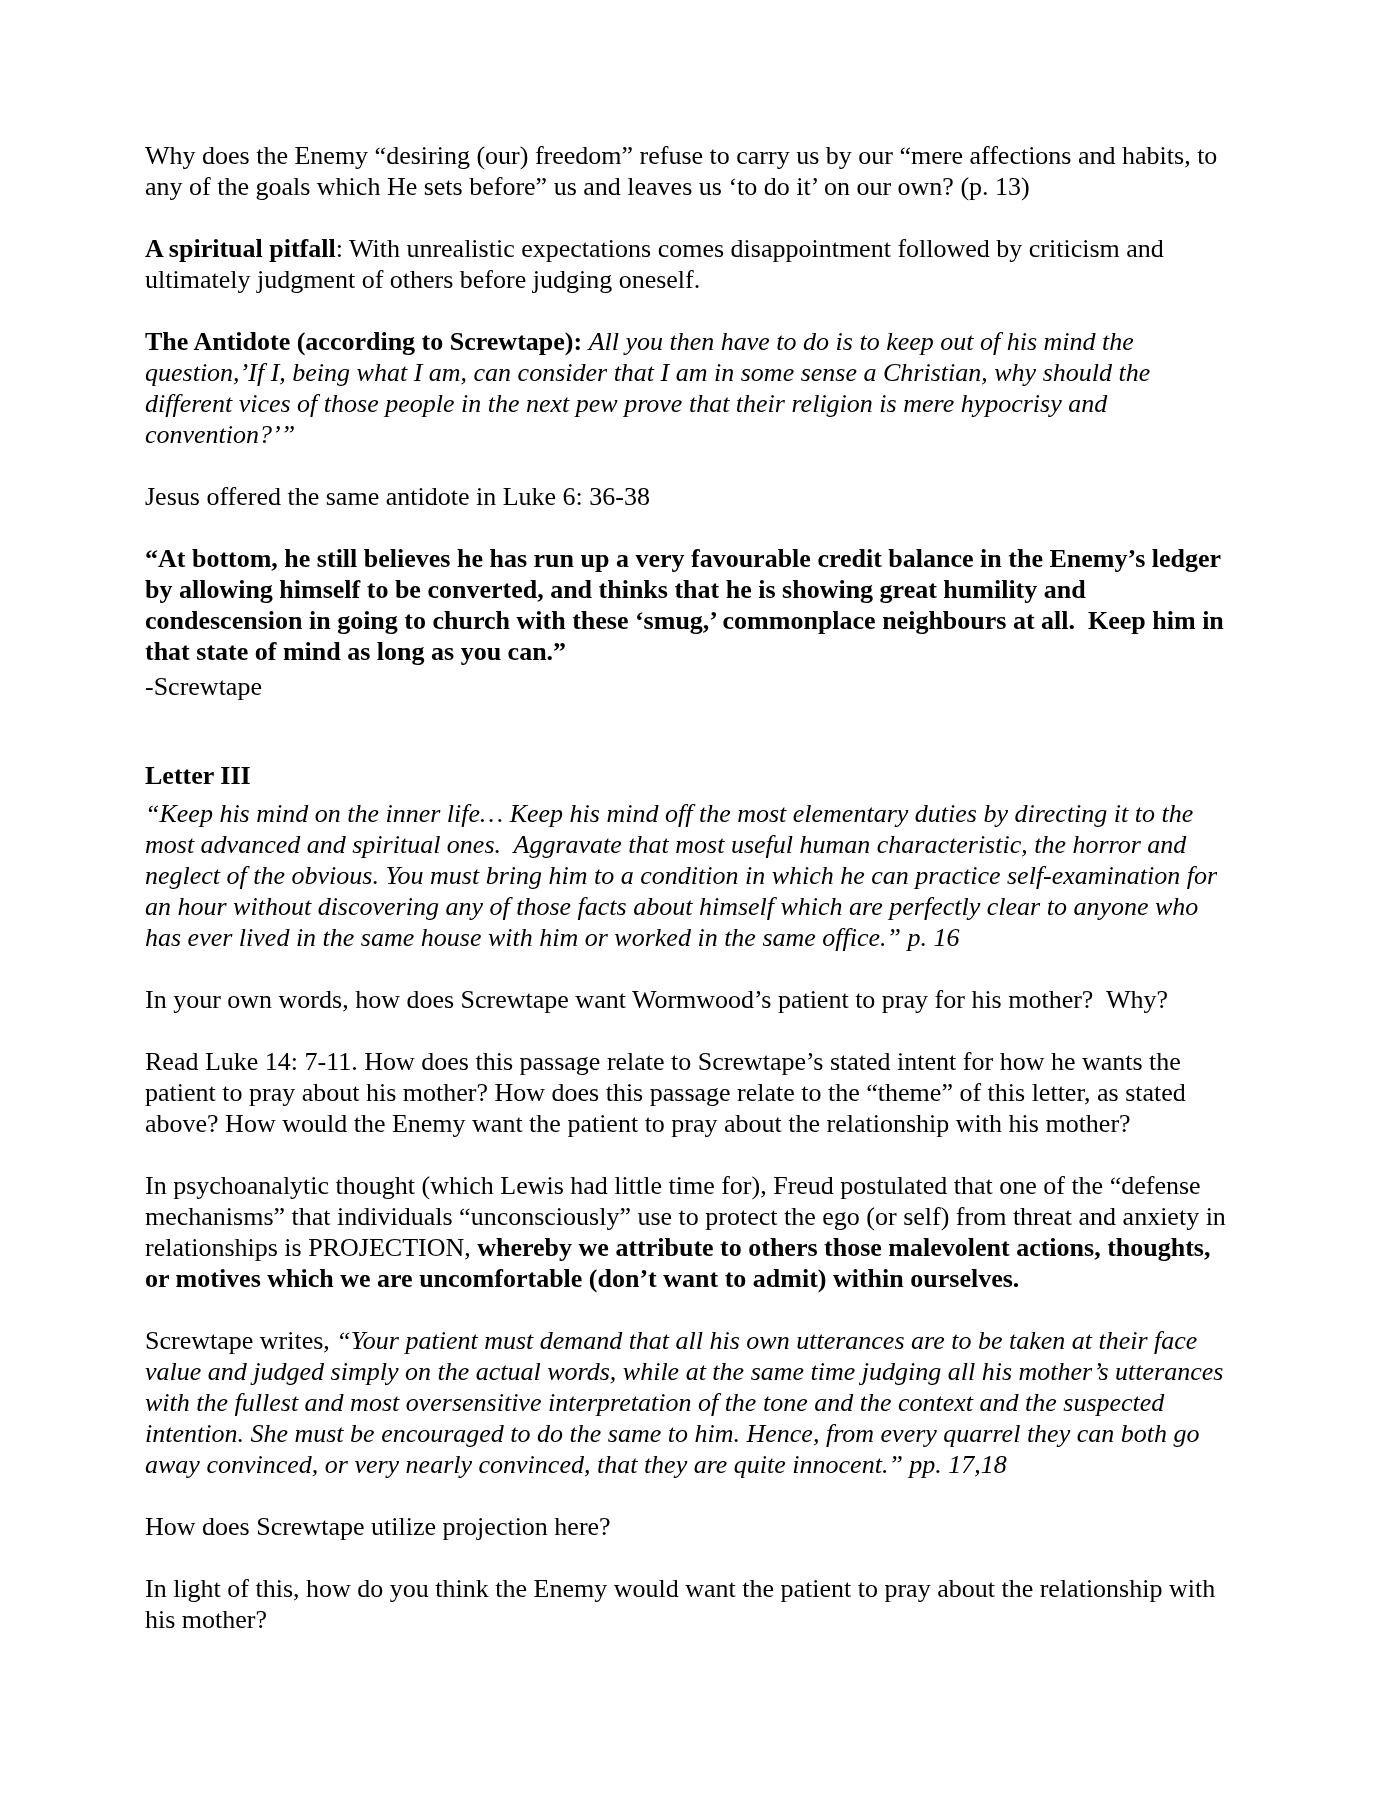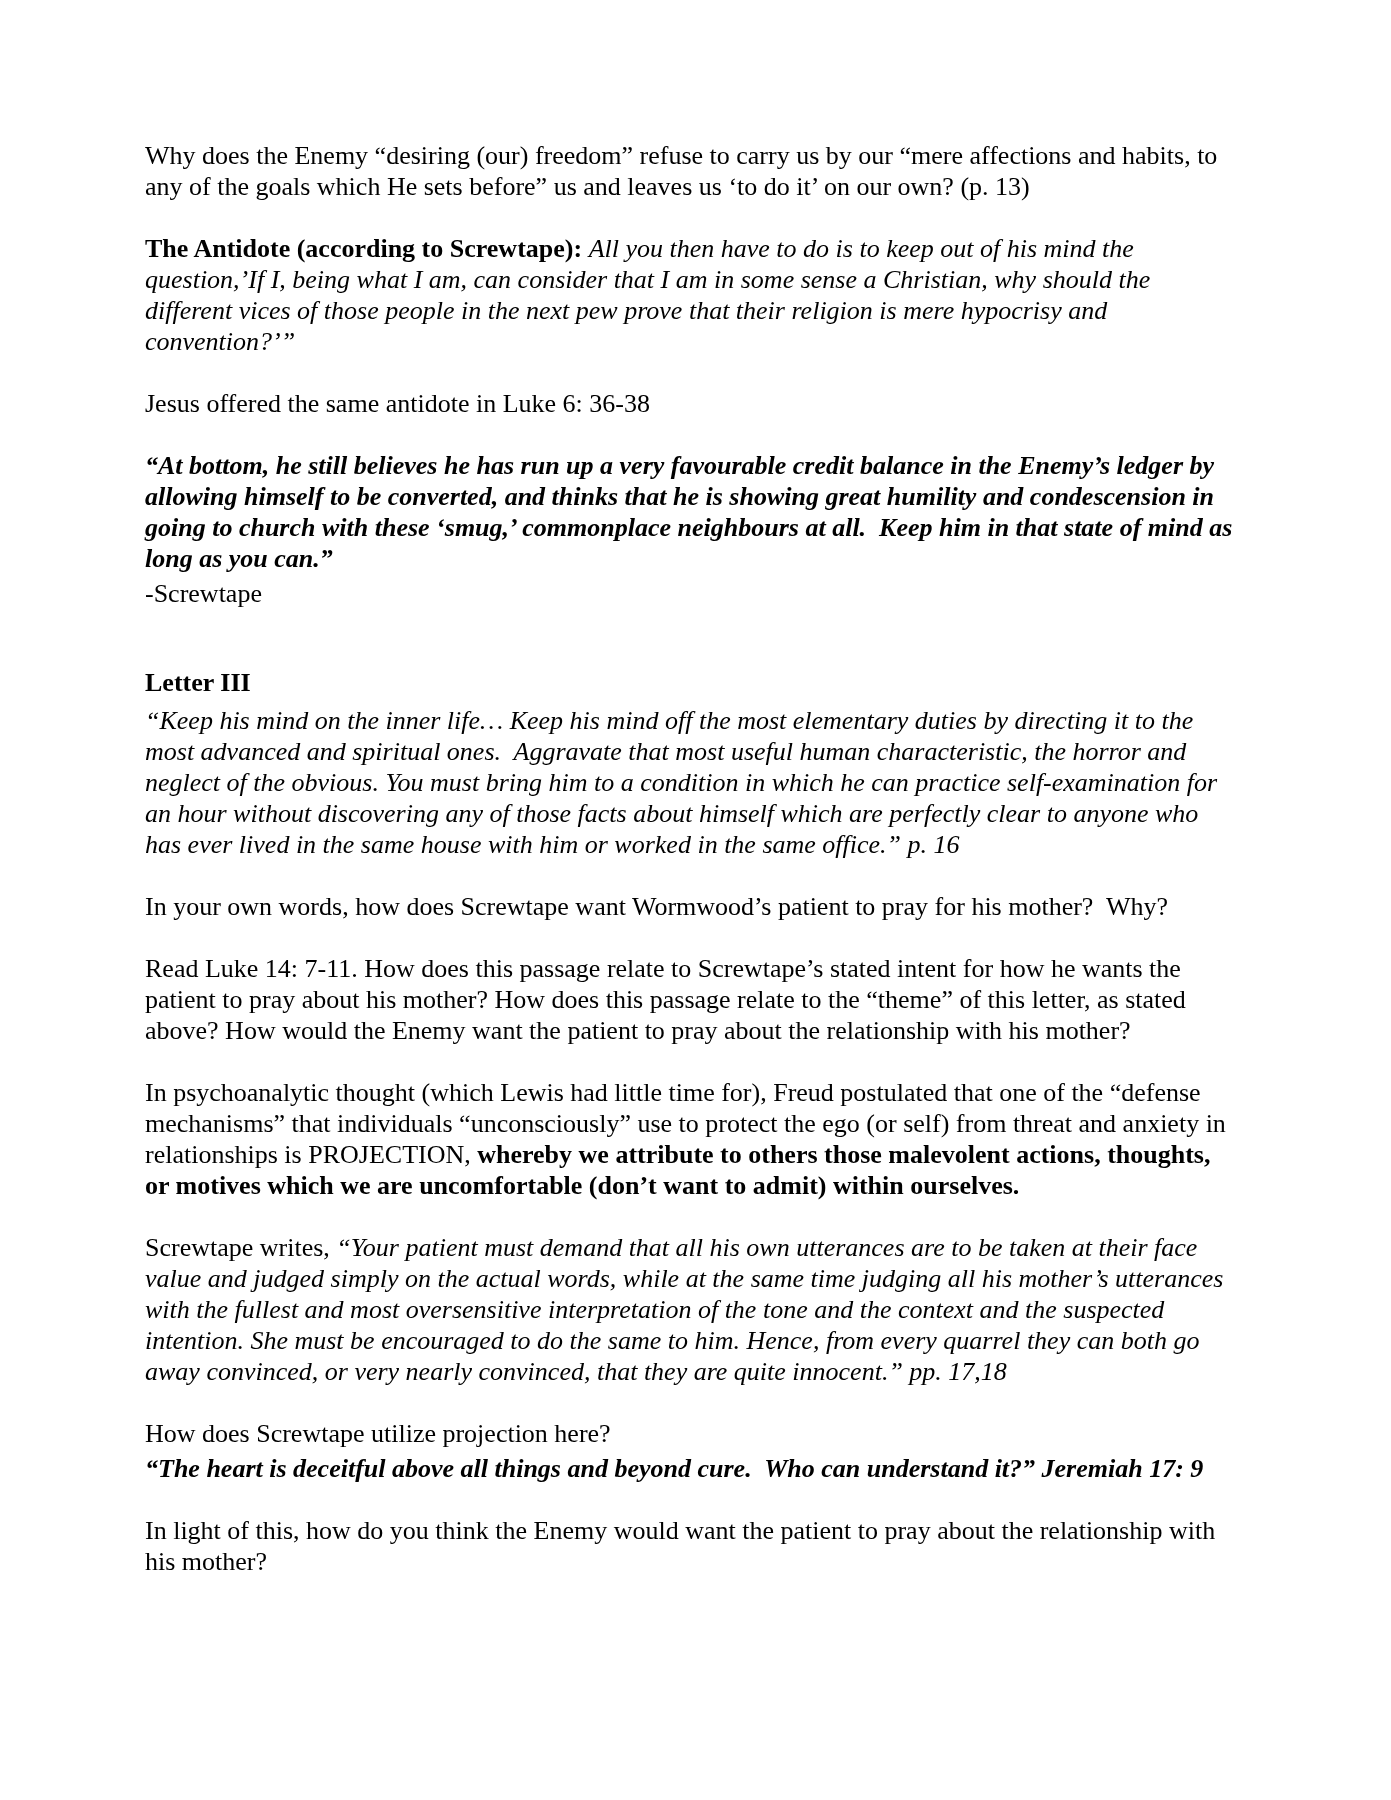--- a/index.html
+++ b/index.html
@@ -30,33 +30,33 @@
   .block:first-child { margin-top: 0; }
   .heading {
     font-size: 26px;
     line-height: 36px;
     font-weight: bold;
   }
   .run { white-space: pre-wrap; }
   .run.normal      { font-weight: normal; font-style: normal; }
   .run.bold        { font-weight: bold; }
   .run.italic      { font-style: italic; }
-  .run.bold-italic { font-weight: bold; font-style: italic; }
+  .run.bold-italic { font-weight: bold; }
 </style>
 </head>
 <body>
 
 <main class="page">
     <p class="block paragraph spacing-normal"><span class="run normal">Why does the Enemy “desiring (our) freedom” refuse to carry us by our “mere affections and habits, to any of the goals which He sets before” us and leaves us ‘to do it’ on our own? (p. 13)</span></p>
+    <p class="block paragraph spacing-normal"><span class="run bold">A spiritual pitfall</span><span class="run normal">: With unrealistic expectations comes disappointment followed by criticism and ultimately judgment of others before judging oneself.</span></p>
     <p class="block paragraph spacing-normal"><span class="run bold">The Antidote (according to Screwtape): </span><span class="run italic">All you then have to do is to keep out of his mind the question,’If I, being what I am, can consider that I am in some sense a Christian, why should the different vices of those people in the next pew prove that their religion is mere hypocrisy and convention?’”</span></p>
     <p class="block paragraph spacing-normal"><span class="run normal">Jesus offered the same antidote in Luke 6: 36-38</span></p>
     <p class="block paragraph spacing-normal"><span class="run bold-italic">“At bottom, he still believes he has run up a very favourable credit balance in the Enemy’s ledger by allowing himself to be converted, and thinks that he is showing great humility and condescension in going to church with these ‘smug,’ commonplace neighbours at all.  Keep him in that state of mind as long as you can.”</span></p>
     <p class="block paragraph spacing-tight"><span class="run normal">-Screwtape</span></p>
     <p class="block heading spacing-section"><span class="run bold">Letter III</span></p>
     <p class="block paragraph spacing-tight"><span class="run italic">“Keep his mind on the inner life… Keep his mind off the most elementary duties by directing it to the most advanced and spiritual ones.  Aggravate that most useful human characteristic, the horror and neglect of the obvious. You must bring him to a condition in which he can practice self-examination for an hour without discovering any of those facts about himself which are perfectly clear to anyone who has ever lived in the same house with him or worked in the same office.” p. 16</span></p>
     <p class="block paragraph spacing-normal"><span class="run normal">In your own words, how does Screwtape want Wormwood’s patient to pray for his mother?  Why?</span></p>
     <p class="block paragraph spacing-normal"><span class="run normal">Read Luke 14: 7-11. How does this passage relate to Screwtape’s stated intent for how he wants the patient to pray about his mother? How does this passage relate to the “theme” of this letter, as stated above? How would the Enemy want the patient to pray about the relationship with his mother?</span></p>
     <p class="block paragraph spacing-normal"><span class="run normal">In psychoanalytic thought (which Lewis had little time for), Freud postulated that one of the “defense mechanisms” that individuals “unconsciously” use to protect the ego (or self) from threat and anxiety in relationships is PROJECTION, </span><span class="run bold">whereby we attribute to others those malevolent actions, thoughts, or motives which we are uncomfortable (don’t want to admit) within ourselves.</span></p>
     <p class="block paragraph spacing-normal"><span class="run normal">Screwtape writes, </span><span class="run italic">“Your patient must demand that all his own utterances are to be taken at their face value and judged simply on the actual words, while at the same time judging all his mother’s utterances with the fullest and most oversensitive interpretation of the tone and the context and the suspected intention. She must be encouraged to do the same to him. Hence, from every quarrel they can both go away convinced, or very nearly convinced, that they are quite innocent.” pp. 17,18</span></p>
     <p class="block paragraph spacing-normal"><span class="run normal">How does Screwtape utilize projection here?</span></p>
-    <p class="block paragraph spacing-tight"><span class="run bold-italic">“The heart is deceitful above all things and beyond cure.  Who can understand it?” Jeremiah 17: 9</span></p>
     <p class="block paragraph spacing-normal"><span class="run normal">In light of this, how do you think the Enemy would want the patient to pray about the relationship with his mother?</span></p>
   </main>
 
 </body></html>

